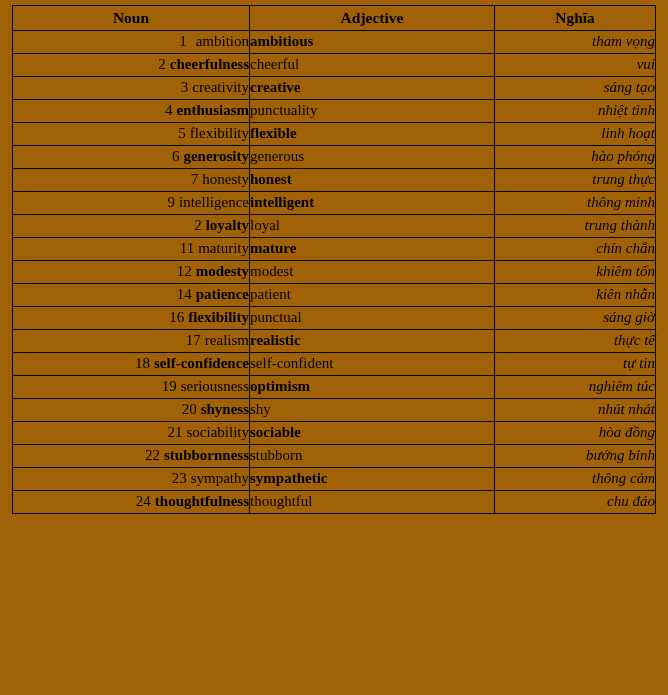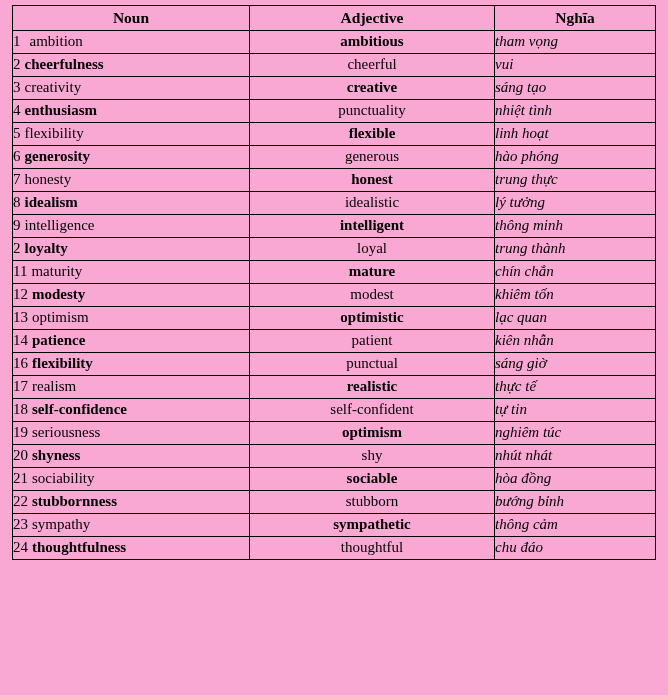--- a/index.html
+++ b/index.html
@@ -12,21 +12,21 @@
     height: 695px;
     font-family: "Liberation Serif", "DejaVu Serif", serif;
     color: #000000;
     overflow: hidden;
   }
 
   .sheet {
     position: relative;
     width: 668px;
     height: 695px;
-    background: #f9a8d4;
+    background: #a16207;
   }
 
   table.vocab {
     position: absolute;
     left: 12px;
     top: 5px;
     width: 643px;
     border-collapse: collapse;
     table-layout: fixed;
   }
@@ -50,30 +50,30 @@
     font-weight: bold;
     font-size: 15.5px;
   }
 
   table.vocab tbody td {
     height: 22px;
   }
 
   .cell-noun {
     padding-left: 5px;
+    text-align: right;
+    white-space: nowrap;
+  }
+  .cell-adj {
+    padding-left: 6px;
     text-align: left;
     white-space: nowrap;
   }
-  .cell-adj {
-    padding-left: 6px;
-    text-align: center;
-    white-space: nowrap;
-  }
   .cell-mean {
-    text-align: left;
+    text-align: right;
     font-style: italic;
     white-space: nowrap;
     margin-left: 48px;
   }
 
   .rownum {
     font-weight: normal;
   }
   .gap-wide { display: inline-block; width: 9px; }
   .gap-narrow { display: inline-block; width: 4px; }
@@ -129,50 +129,40 @@
           <td class="cell-noun"><span class="rownum">6</span><span class="gap-narrow"></span><span class="bold">generosity</span></td>
           <td class="cell-adj"><span class="plain">generous</span></td>
           <td class="cell-mean">hào phóng</td>
         </tr>
         <tr>
           <td class="cell-noun"><span class="rownum">7</span><span class="gap-narrow"></span><span class="plain">honesty</span></td>
           <td class="cell-adj"><span class="bold">honest</span></td>
           <td class="cell-mean">trung thực</td>
         </tr>
         <tr>
-          <td class="cell-noun"><span class="rownum">8</span><span class="gap-narrow"></span><span class="bold">idealism</span></td>
-          <td class="cell-adj"><span class="plain">idealistic</span></td>
-          <td class="cell-mean">lý tưởng</td>
-        </tr>
-        <tr>
           <td class="cell-noun"><span class="rownum">9</span><span class="gap-narrow"></span><span class="plain">intelligence</span></td>
           <td class="cell-adj"><span class="bold">intelligent</span></td>
           <td class="cell-mean">thông minh</td>
         </tr>
         <tr>
           <td class="cell-noun"><span class="rownum">2</span><span class="gap-narrow"></span><span class="bold">loyalty</span></td>
           <td class="cell-adj"><span class="plain">loyal</span></td>
           <td class="cell-mean">trung thành</td>
         </tr>
         <tr>
           <td class="cell-noun"><span class="rownum">11</span><span class="gap-narrow"></span><span class="plain">maturity</span></td>
           <td class="cell-adj"><span class="bold">mature</span></td>
           <td class="cell-mean">chín chắn</td>
         </tr>
         <tr>
           <td class="cell-noun"><span class="rownum">12</span><span class="gap-narrow"></span><span class="bold">modesty</span></td>
           <td class="cell-adj"><span class="plain">modest</span></td>
           <td class="cell-mean">khiêm tốn</td>
         </tr>
         <tr>
-          <td class="cell-noun"><span class="rownum">13</span><span class="gap-narrow"></span><span class="plain">optimism</span></td>
-          <td class="cell-adj"><span class="bold">optimistic</span></td>
-          <td class="cell-mean">lạc quan</td>
-        </tr>
-        <tr>
           <td class="cell-noun"><span class="rownum">14</span><span class="gap-narrow"></span><span class="bold">patience</span></td>
           <td class="cell-adj"><span class="plain">patient</span></td>
           <td class="cell-mean">kiên nhẫn</td>
         </tr>
         <tr>
           <td class="cell-noun"><span class="rownum">16</span><span class="gap-narrow"></span><span class="bold">flexibility</span></td>
           <td class="cell-adj"><span class="plain">punctual</span></td>
           <td class="cell-mean">sáng giờ</td>
         </tr>
         <tr>

